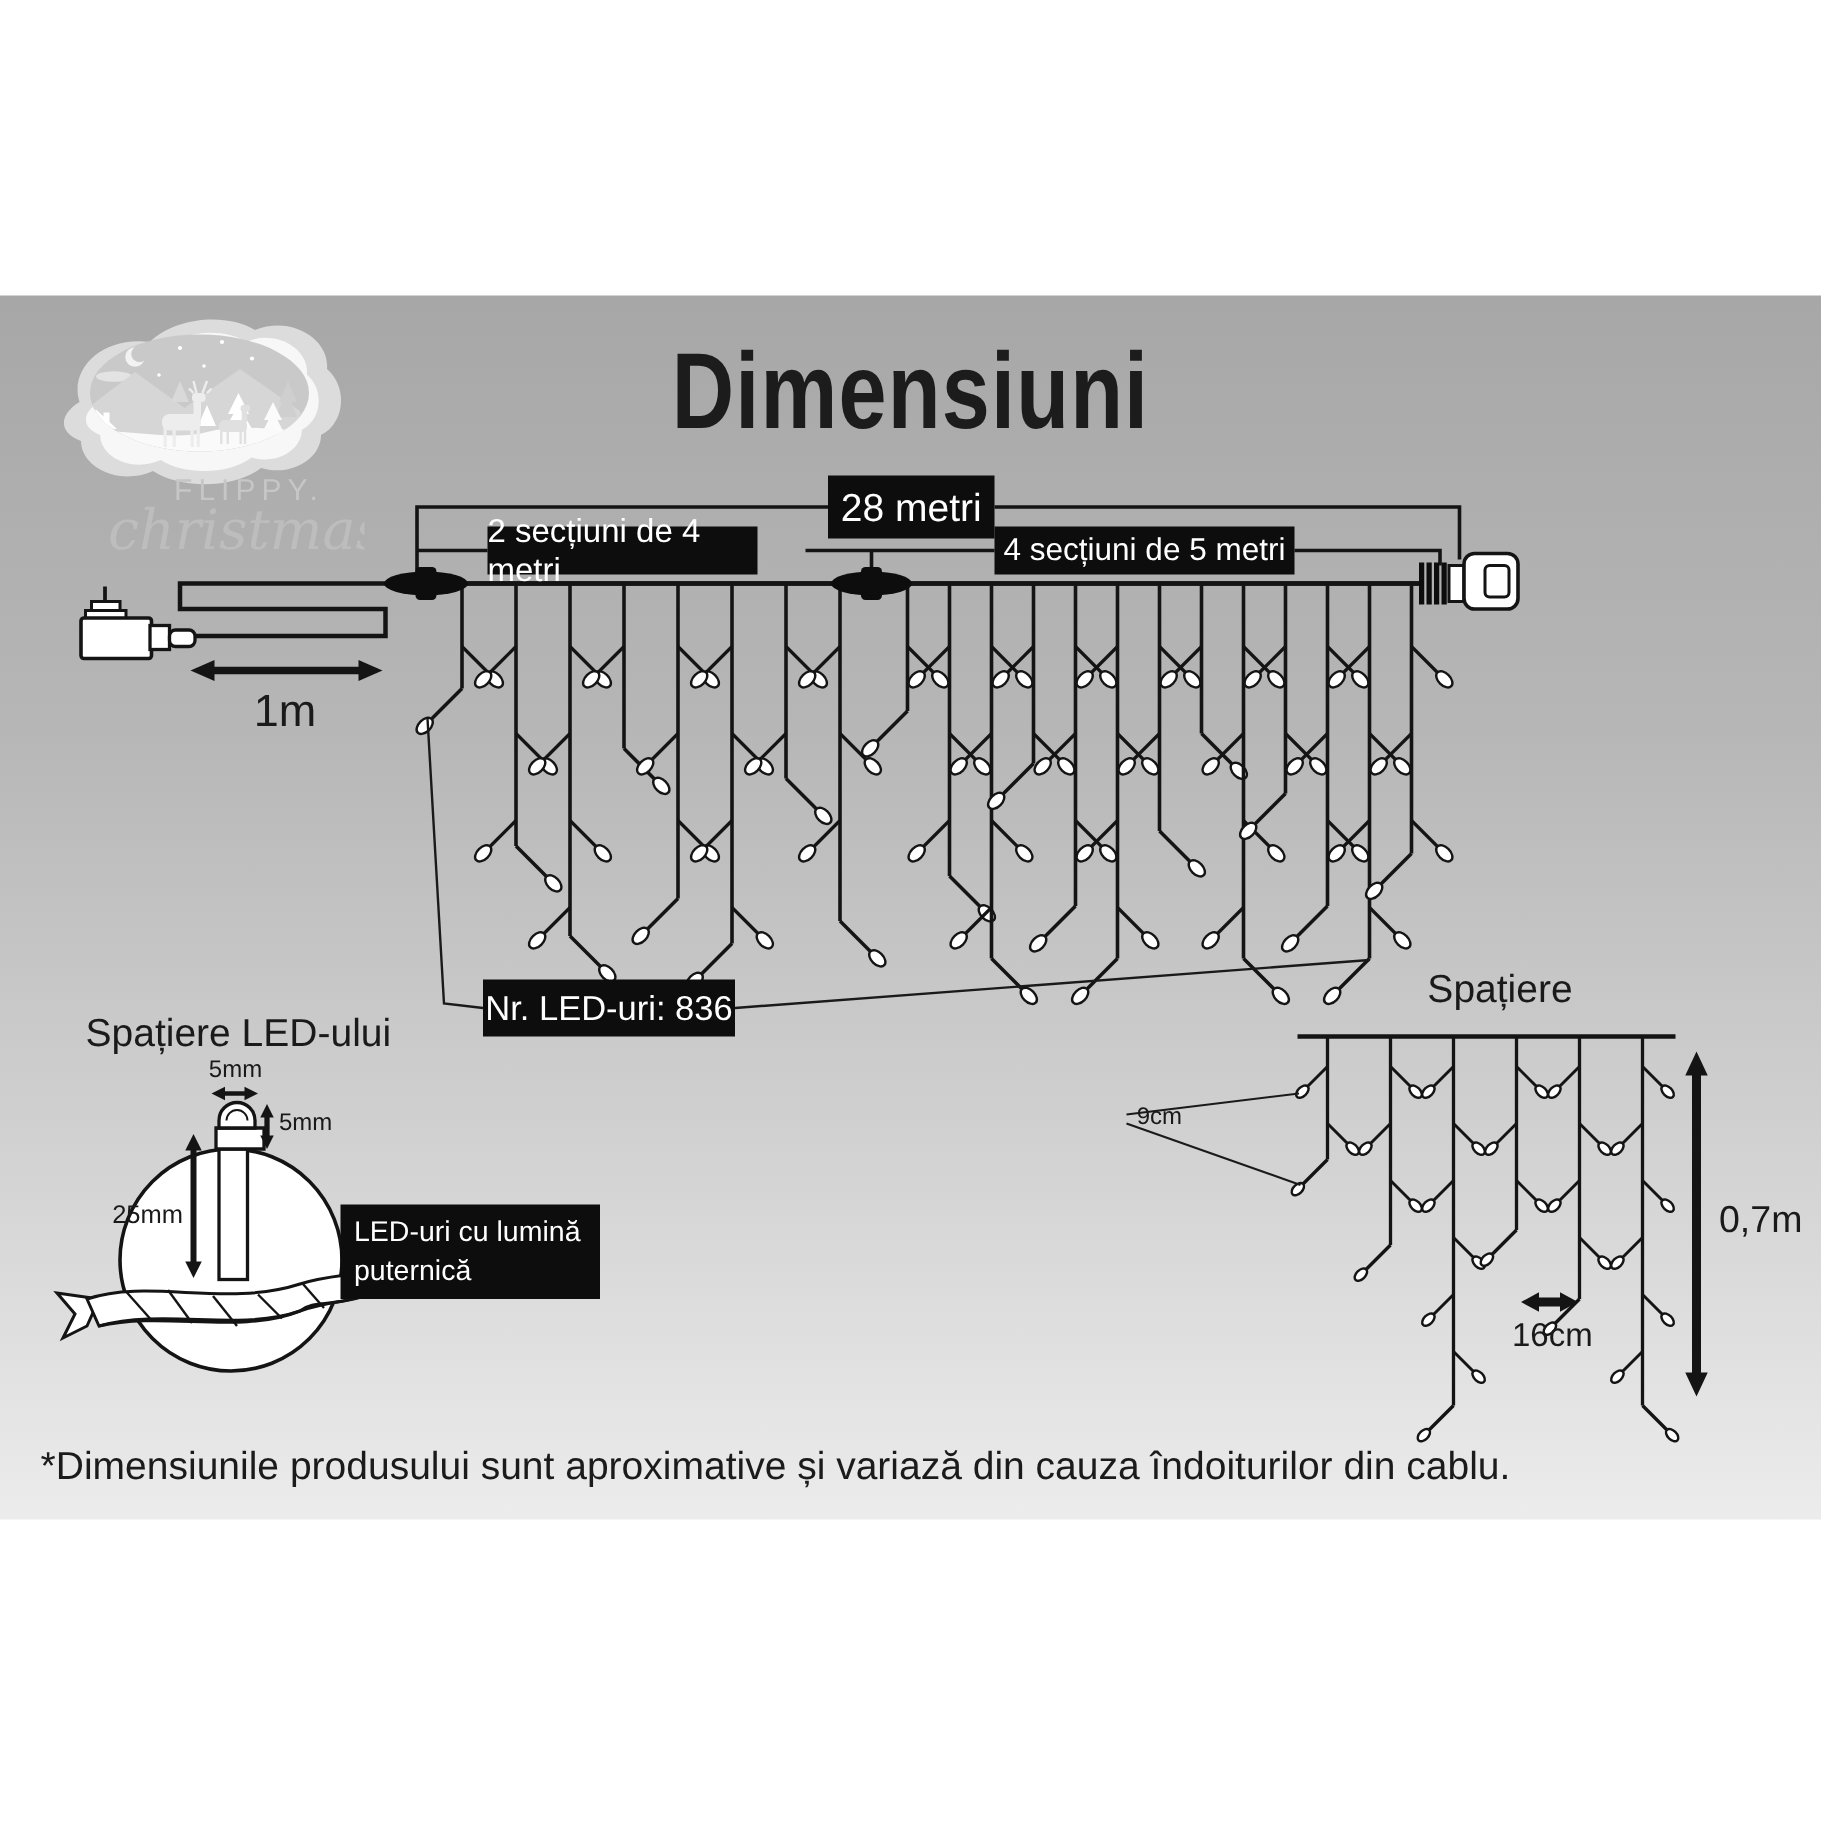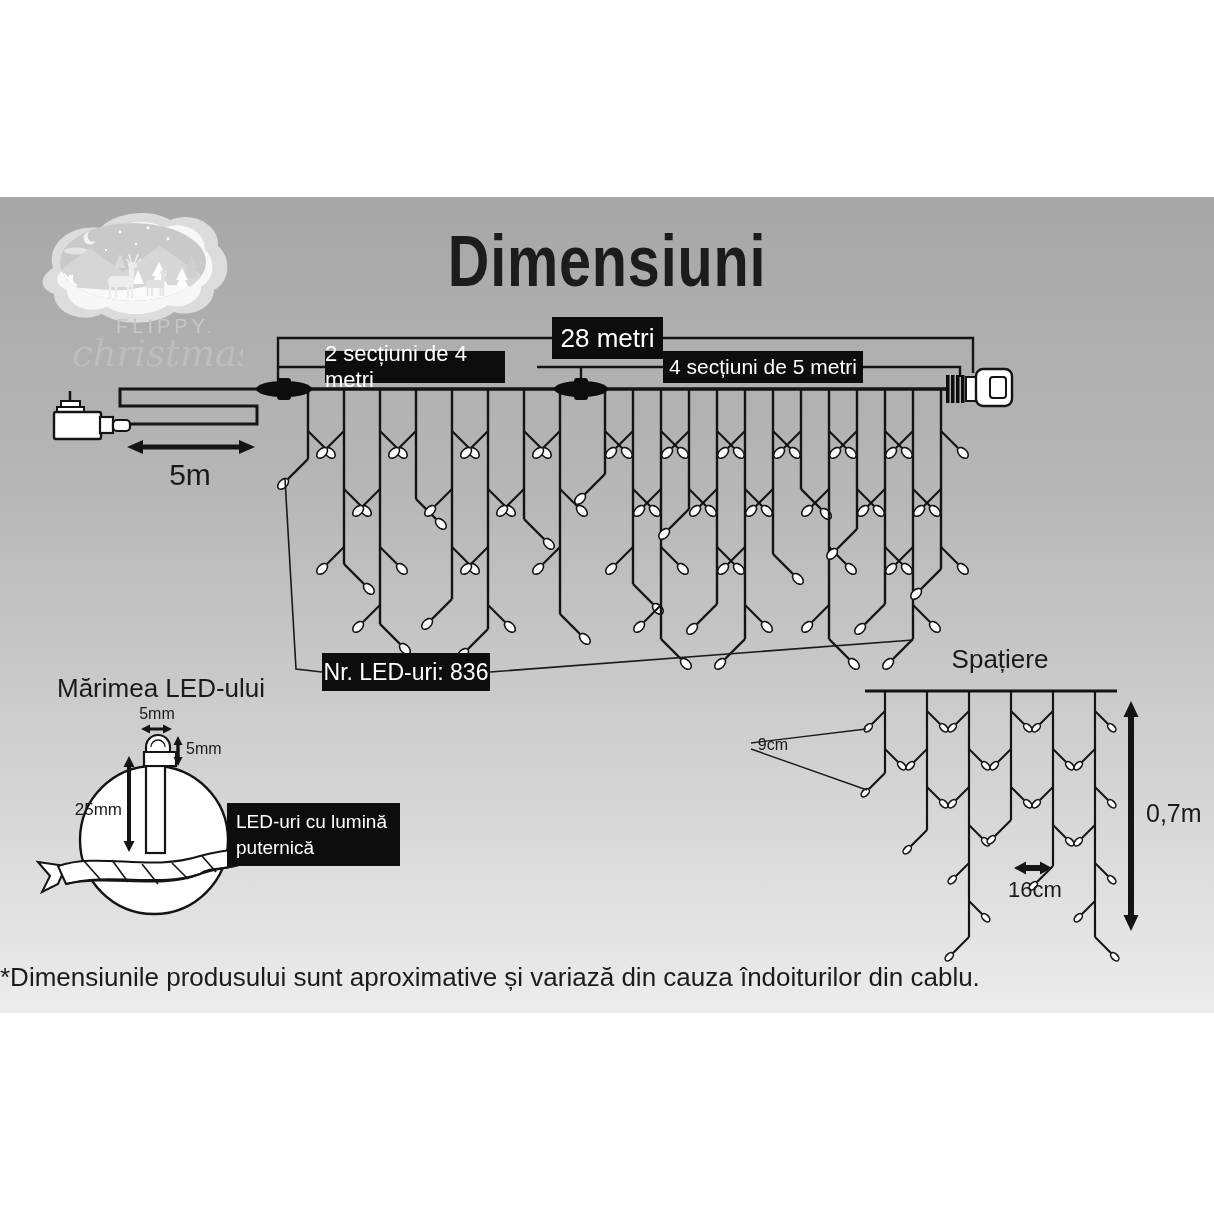--- a/index.html
+++ b/index.html
@@ -8,21 +8,21 @@
   .band{position:absolute;left:0;top:197px;width:1214px;height:816px;
         background:linear-gradient(180deg,#a7a7a7 0%,#b6b6b6 35%,#d2d2d2 70%,#ececec 100%);}
   #diagram{position:absolute;left:0;top:0;pointer-events:none;}
   .title{position:absolute;left:0;top:220px;width:1214px;text-align:center;
          font-size:72px;font-weight:700;color:#1c1c1c;transform:scaleX(0.8);letter-spacing:1px;}
   .black-box{position:absolute;background:#0d0d0d;color:#ffffff;display:flex;
              align-items:center;justify-content:center;box-sizing:border-box;}
   .black-box.left-align{justify-content:flex-start;text-align:left;white-space:pre-line;}
   .lbl{position:absolute;color:#1a1a1a;}
   .logo-wrap{position:absolute;left:28px;top:206px;width:215px;height:175px;}
-  .footer-note{position:absolute;left:0;top:962px;width:1034px;
+  .footer-note{position:absolute;left:0;top:962px;width:1034px;text-align:center;
                font-size:26px;color:#1b1b1b;}
 </style>
 </head>
 <body>
 
 <div class="stage">
 
   <div class="band"></div>
 
   <svg id="diagram" width="1214" height="1214" viewBox="0 0 1214 1214">
@@ -440,25 +440,25 @@
 
   <div class="title">Dimensiuni</div>
 
   <div class="black-box" style="left:552px;top:317px;width:111px;height:42px;font-size:26px;">28 metri</div>
   <div class="black-box" style="left:325px;top:351px;width:180px;height:32px;font-size:22px;">2 secțiuni de 4 metri</div>
   <div class="black-box" style="left:663px;top:351px;width:200px;height:32px;font-size:21px;">4 secțiuni de 5 metri</div>
   <div class="black-box" style="left:322px;top:653px;width:168px;height:38px;font-size:23px;">Nr. LED-uri: 836</div>
   <div class="black-box left-align" style="left:227px;top:803px;width:173px;height:63px;font-size:19px;line-height:1.35;padding:4px 9px;">LED-uri cu lumină
 puternică</div>
 
-  <div class="lbl" style="left:130px;top:458px;width:120px;text-align:center;font-size:30px;">5m</div>
+  <div class="lbl" style="left:130px;top:458px;width:120px;text-align:center;font-size:30px;">1m</div>
   <div class="lbl" style="left:920px;top:644px;width:160px;text-align:center;font-size:26px;">Spațiere</div>
   <div class="lbl" style="left:741px;top:736px;width:47px;text-align:right;font-size:16px;">9cm</div>
   <div class="lbl" style="left:1146px;top:799px;font-size:25px;">0,7m</div>
   <div class="lbl" style="left:1008px;top:877px;width:50px;text-align:center;font-size:22px;">16cm</div>
-  <div class="lbl" style="left:57px;top:673px;font-size:26px;">Mărimea LED-ului</div>
+  <div class="lbl" style="left:57px;top:673px;font-size:26px;">Spațiere LED-ului</div>
   <div class="lbl" style="left:132px;top:705px;width:50px;text-align:center;font-size:16px;">5mm</div>
   <div class="lbl" style="left:186px;top:740px;font-size:16px;">5mm</div>
   <div class="lbl" style="left:66px;top:800px;width:56px;text-align:right;font-size:17px;">25mm</div>
 
   <div class="footer-note">*Dimensiunile produsului sunt aproximative și variază din cauza îndoiturilor din cablu.</div>
 
 </div>
 
 </body></html>

